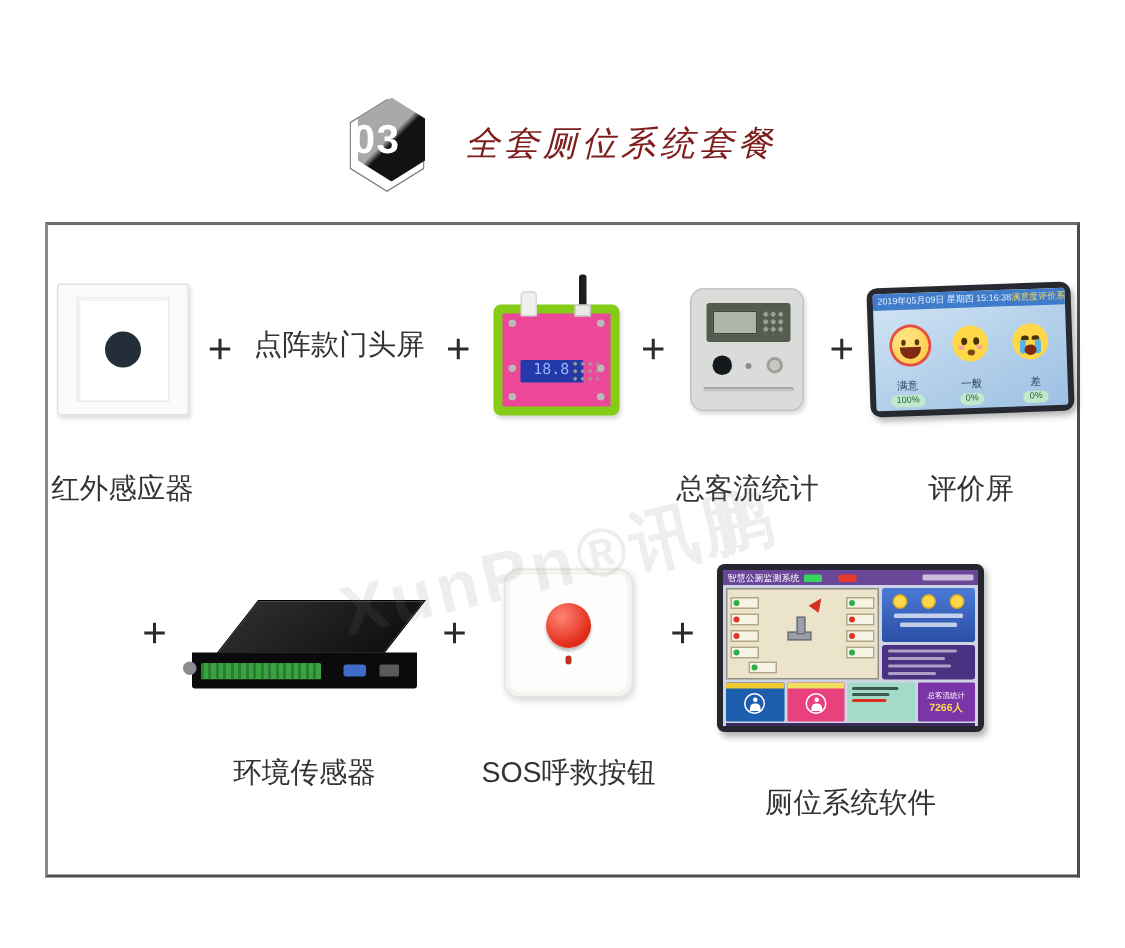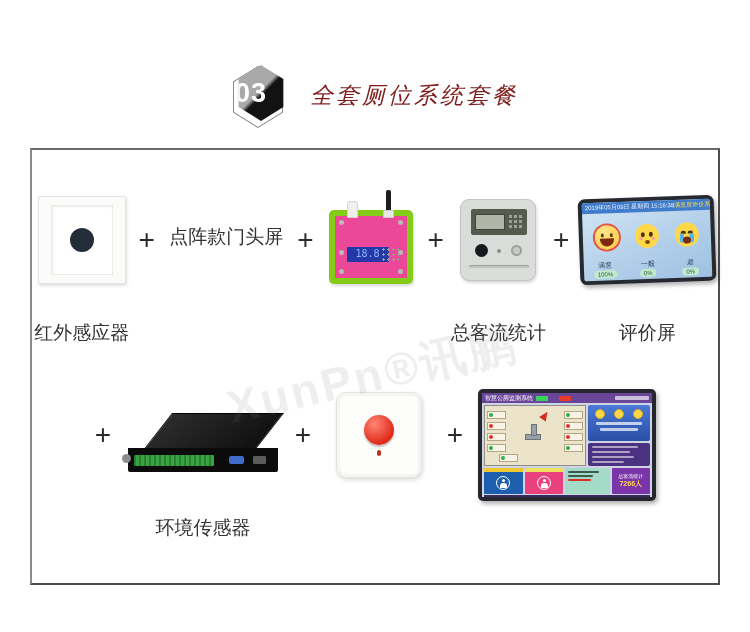--- a/index.html
+++ b/index.html
@@ -331,20 +331,21 @@
 
       <div class="plus">+</div>
 
       <div class="cell" style="width:120px">
         <div class="img-zone">
           <div class="sos">
             <div class="sos-btn"></div>
             <div class="sos-dot"></div>
           </div>
         </div>
+        <div class="prod-label">SOS呼救按钮</div>
       </div>
 
       <div class="plus">+</div>
 
       <div class="cell" style="width:192px">
         <div class="img-zone" style="height:116px">
           <div class="sw">
             <div class="sw-screen">
               <div class="sw-head">
                 <span class="sw-title">智慧公厕监测系统</span>
@@ -419,17 +420,18 @@
                 </div>
                 <div class="bpanel visitor">
                   <span class="vis-label">总客流统计</span>
                   <span class="vis-val">7266人</span>
                 </div>
               </div>
               <div class="sw-base"></div>
             </div>
           </div>
         </div>
+        <div class="prod-label">厕位系统软件</div>
       </div>
     </div>
 
   </div>
 </div>
 
 </body></html>

